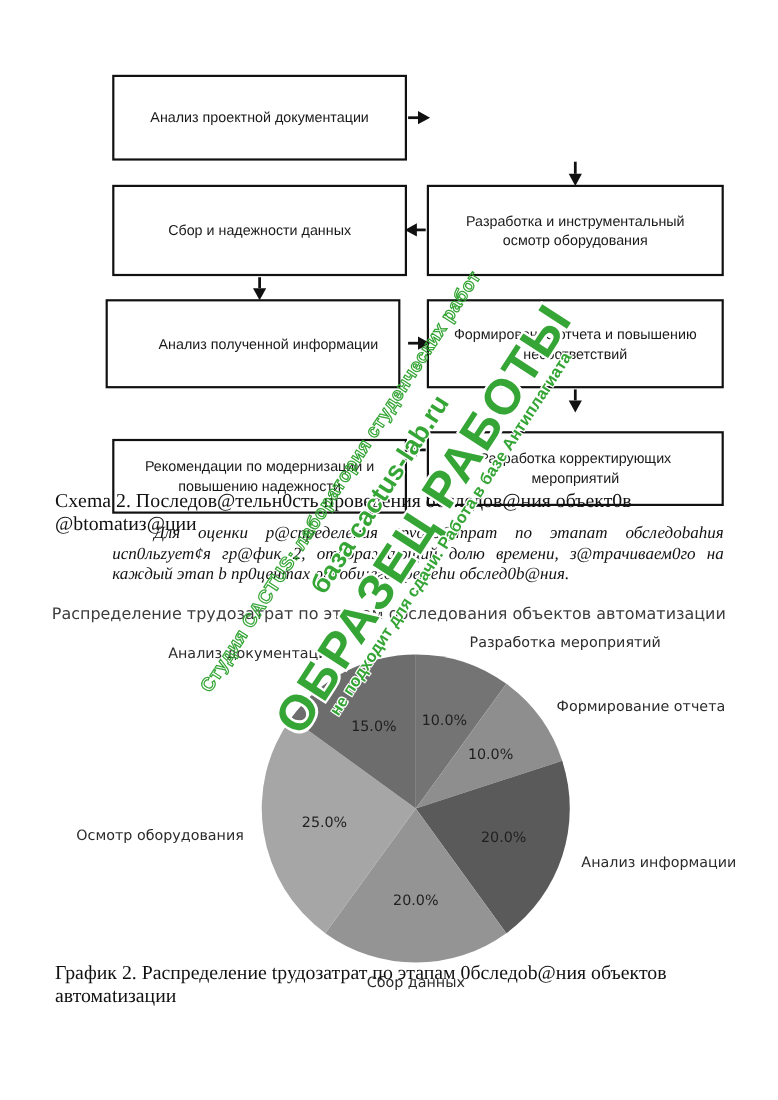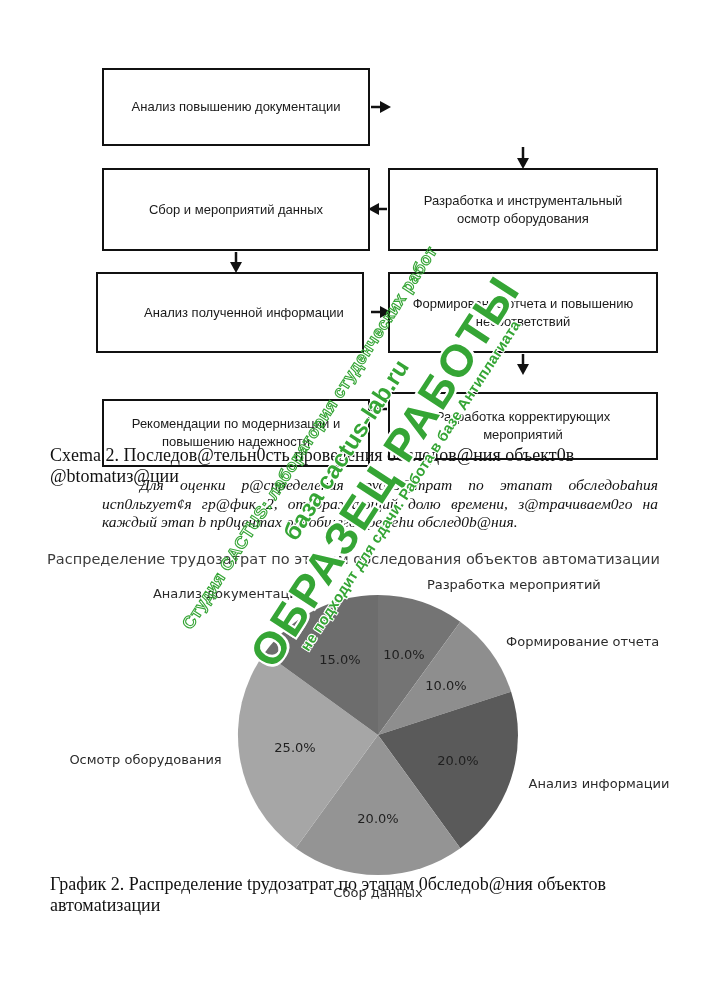--- a/index.html
+++ b/index.html
@@ -64,22 +64,22 @@
   .wm4{
     left:165px;top:477px;width:490px;font-size:15px;color:#35a535;
     text-shadow:-1px -1px 0 #fff,1px -1px 0 #fff,-1px 1px 0 #fff,1px 1px 0 #fff;
   }
 </style>
 </head>
 <body>
 
 <div class="page">
 
-  <div class="fc-box b1">Анализ повышению документации</div>
-  <div class="fc-box b3">Сбор и мероприятий данных</div>
+  <div class="fc-box b1">Анализ проектной документации</div>
+  <div class="fc-box b3">Сбор и надежности данных</div>
   <div class="fc-box b4">Разработка и инструментальный осмотр оборудования</div>
   <div class="fc-box b5">Анализ полученной информации</div>
   <div class="fc-box b6">Формирование отчета и повышению несоответствий</div>
   <div class="fc-box b7">Рекомендации по модернизации и повышению надежности</div>
   <div class="fc-box b8">Разработка корректирующих мероприятий</div>
 
   <svg class="fc-arrows" width="707" height="460">
     <g stroke="#111" stroke-width="2.5" fill="#111">
       <line x1="371" y1="107" x2="381" y2="107"></line>
         <polygon points="380,101 391,107 380,113" stroke="none"></polygon>

